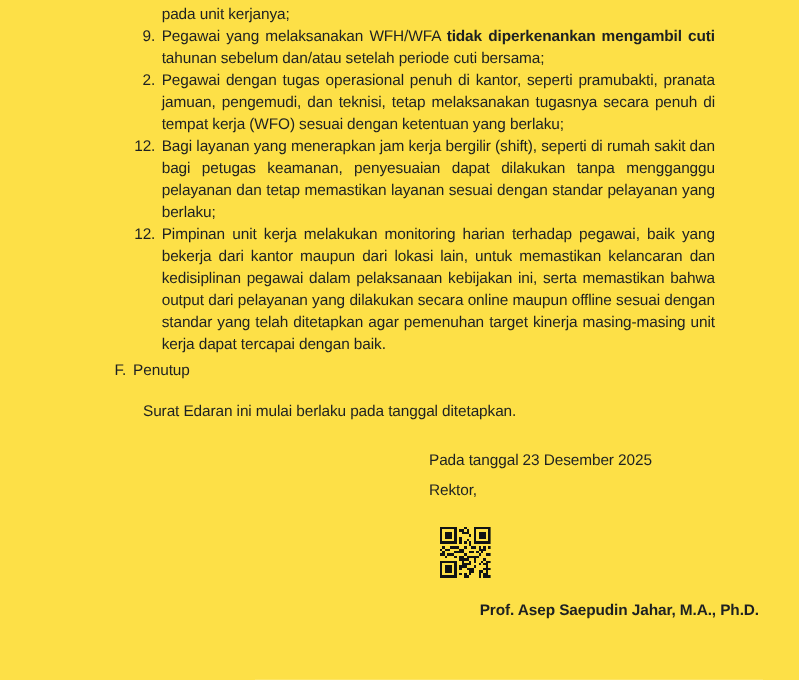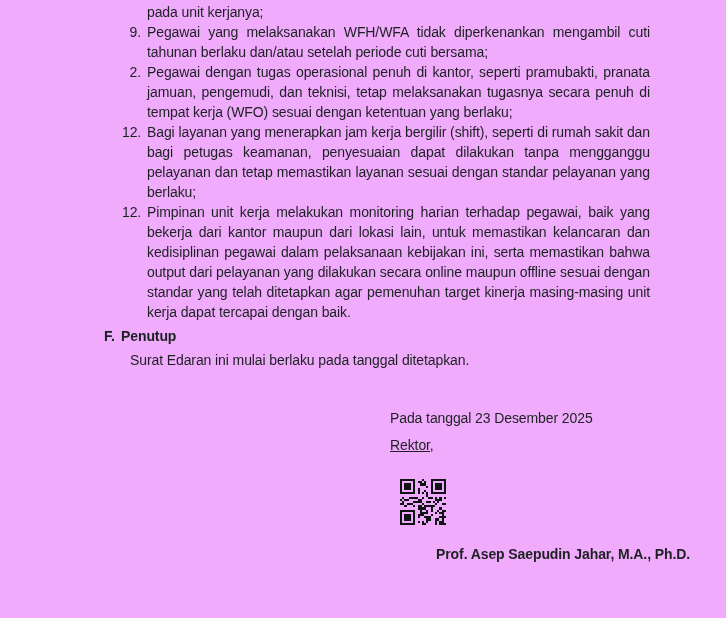--- a/index.html
+++ b/index.html
@@ -1,59 +1,59 @@
 <!DOCTYPE html>
 <html><head>
 <meta charset="utf-8">
 <style>
   html,body{margin:0;padding:0;}
   body{
     width:726px;height:618px;overflow:hidden;background:#ffffff;
     font-family:"Liberation Sans",sans-serif;color:#1d2022;position:relative;
   }
-  .page{position:absolute;inset:0;background:#f0abfc;}
+  .page{position:absolute;inset:0;background:#fde047;}
   
   .content{
     position:absolute;left:122px;top:2px;width:528px;
     font-size:14px;line-height:20px;letter-spacing:-0.1px;
   }
   .cont-line{padding-left:25px;text-align:justify;}
   .li{position:relative;padding-left:25px;text-align:justify;}
   .li .marker{
     position:absolute;left:0;top:0;width:19px;display:inline-block;text-align:right;
   }
-  .b{font-weight:normal;}
+  .b{font-weight:bold;}
   
   .section{
     position:absolute;left:104px;top:326px;width:546px;
     font-size:14px;line-height:20px;letter-spacing:-0.1px;
   }
-  .section-heading{font-weight:bold;}
+  .section-heading{font-weight:normal;}
   .section-heading .letter{display:inline-block;width:17px;}
-  .section-body{margin-left:26px;margin-top:4px;}
+  .section-body{margin-left:26px;margin-top:17px;}
   
   .signature{
     position:absolute;left:390px;top:407px;width:300px;
     font-size:14px;line-height:22px;letter-spacing:-0.1px;
   }
-  .sig-role{margin-top:5px;text-decoration:underline;}
+  .sig-role{margin-top:5px;}
   .qr-wrap{margin:20px 0 0 10px;width:46px;height:52px;}
   .qr-wrap svg{display:block;width:46px;height:52px;}
   .sig-name{font-weight:bold;margin-top:15px;text-align:right;}
   .sig-nip{}
 </style>
 </head>
 <body>
 
 <div class="page">
 
   <div class="content">
     <div class="cont-line">pada unit kerjanya;</div>
     <div id="numbered-list">
-        <div class="li"><span class="marker">9.</span><span><span>Pegawai yang melaksanakan WFH/WFA </span><span class="b">tidak diperkenankan mengambil cuti</span><span> tahunan berlaku dan/atau setelah periode cuti bersama;</span></span></div>
+        <div class="li"><span class="marker">9.</span><span><span>Pegawai yang melaksanakan WFH/WFA </span><span class="b">tidak diperkenankan mengambil cuti</span><span> tahunan sebelum dan/atau setelah periode cuti bersama;</span></span></div>
         <div class="li"><span class="marker">2.</span><span><span>Pegawai dengan tugas operasional penuh di kantor, seperti pramubakti, pranata jamuan, pengemudi, dan teknisi, tetap melaksanakan tugasnya secara penuh di tempat kerja (WFO) sesuai dengan ketentuan yang berlaku;</span></span></div>
         <div class="li"><span class="marker">12.</span><span><span>Bagi layanan yang menerapkan jam kerja bergilir (shift), seperti di rumah sakit dan bagi petugas keamanan, penyesuaian dapat dilakukan tanpa mengganggu pelayanan dan tetap memastikan layanan sesuai dengan standar pelayanan yang berlaku;</span></span></div>
         <div class="li"><span class="marker">12.</span><span><span>Pimpinan unit kerja melakukan monitoring harian terhadap pegawai, baik yang bekerja dari kantor maupun dari lokasi lain, untuk memastikan kelancaran dan kedisiplinan pegawai dalam pelaksanaan kebijakan ini, serta memastikan bahwa output dari pelayanan yang dilakukan secara online maupun offline sesuai dengan standar yang telah ditetapkan agar pemenuhan target kinerja masing-masing unit kerja dapat tercapai dengan baik.</span></span></div>
       </div>
   </div>
 
   <div class="section">
     <div class="section-heading">
       <span class="letter">F.</span><span>Penutup</span>
     </div>

